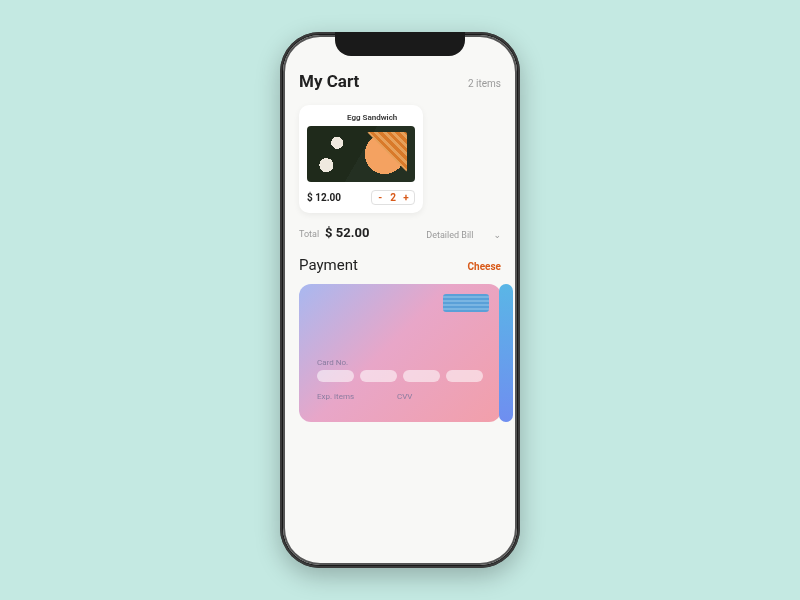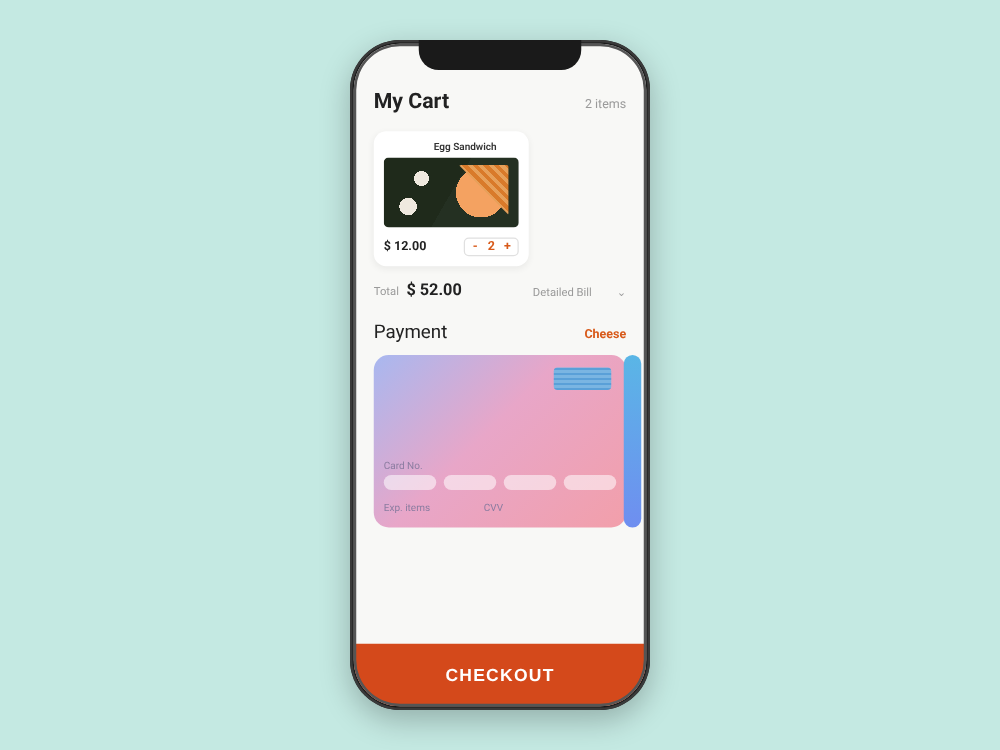--- a/index.html
+++ b/index.html
@@ -146,21 +146,21 @@
     justify-content:space-between;
     align-items:baseline;
     margin-bottom:10px;
   }
   .section-title{ font-size:15px; font-weight:400; color:#222;}
   .change{ font-size:10px; font-weight:700; color:#d85a1a; }
   .credit-card{
     height: 138px;
     border-radius: 12px;
     background: linear-gradient(135deg,#a8b8f0 0%, #e8a6c8 45%, #f29faa 100%);
-    padding: 8px;
+    padding: 18px;
     position:relative;
     color:#7a6e91;
     display:flex;
     flex-direction:column;
     justify-content:flex-end;
   }
   .cc-logo{
     position:absolute;
     top:10px; right:12px;
     width:46px; height:18px;
@@ -267,15 +267,14 @@
                 <div class="cc-label">CVV</div>
                 <div class="cc-box"></div>
               </div>
             </div>
           </div>
         </div>
         <div class="peek-card"></div>
       </div>
 
     </div>
-    <button class="checkout">CHECKOUT</button>
   </div>
 </div>
 
 </body></html>

